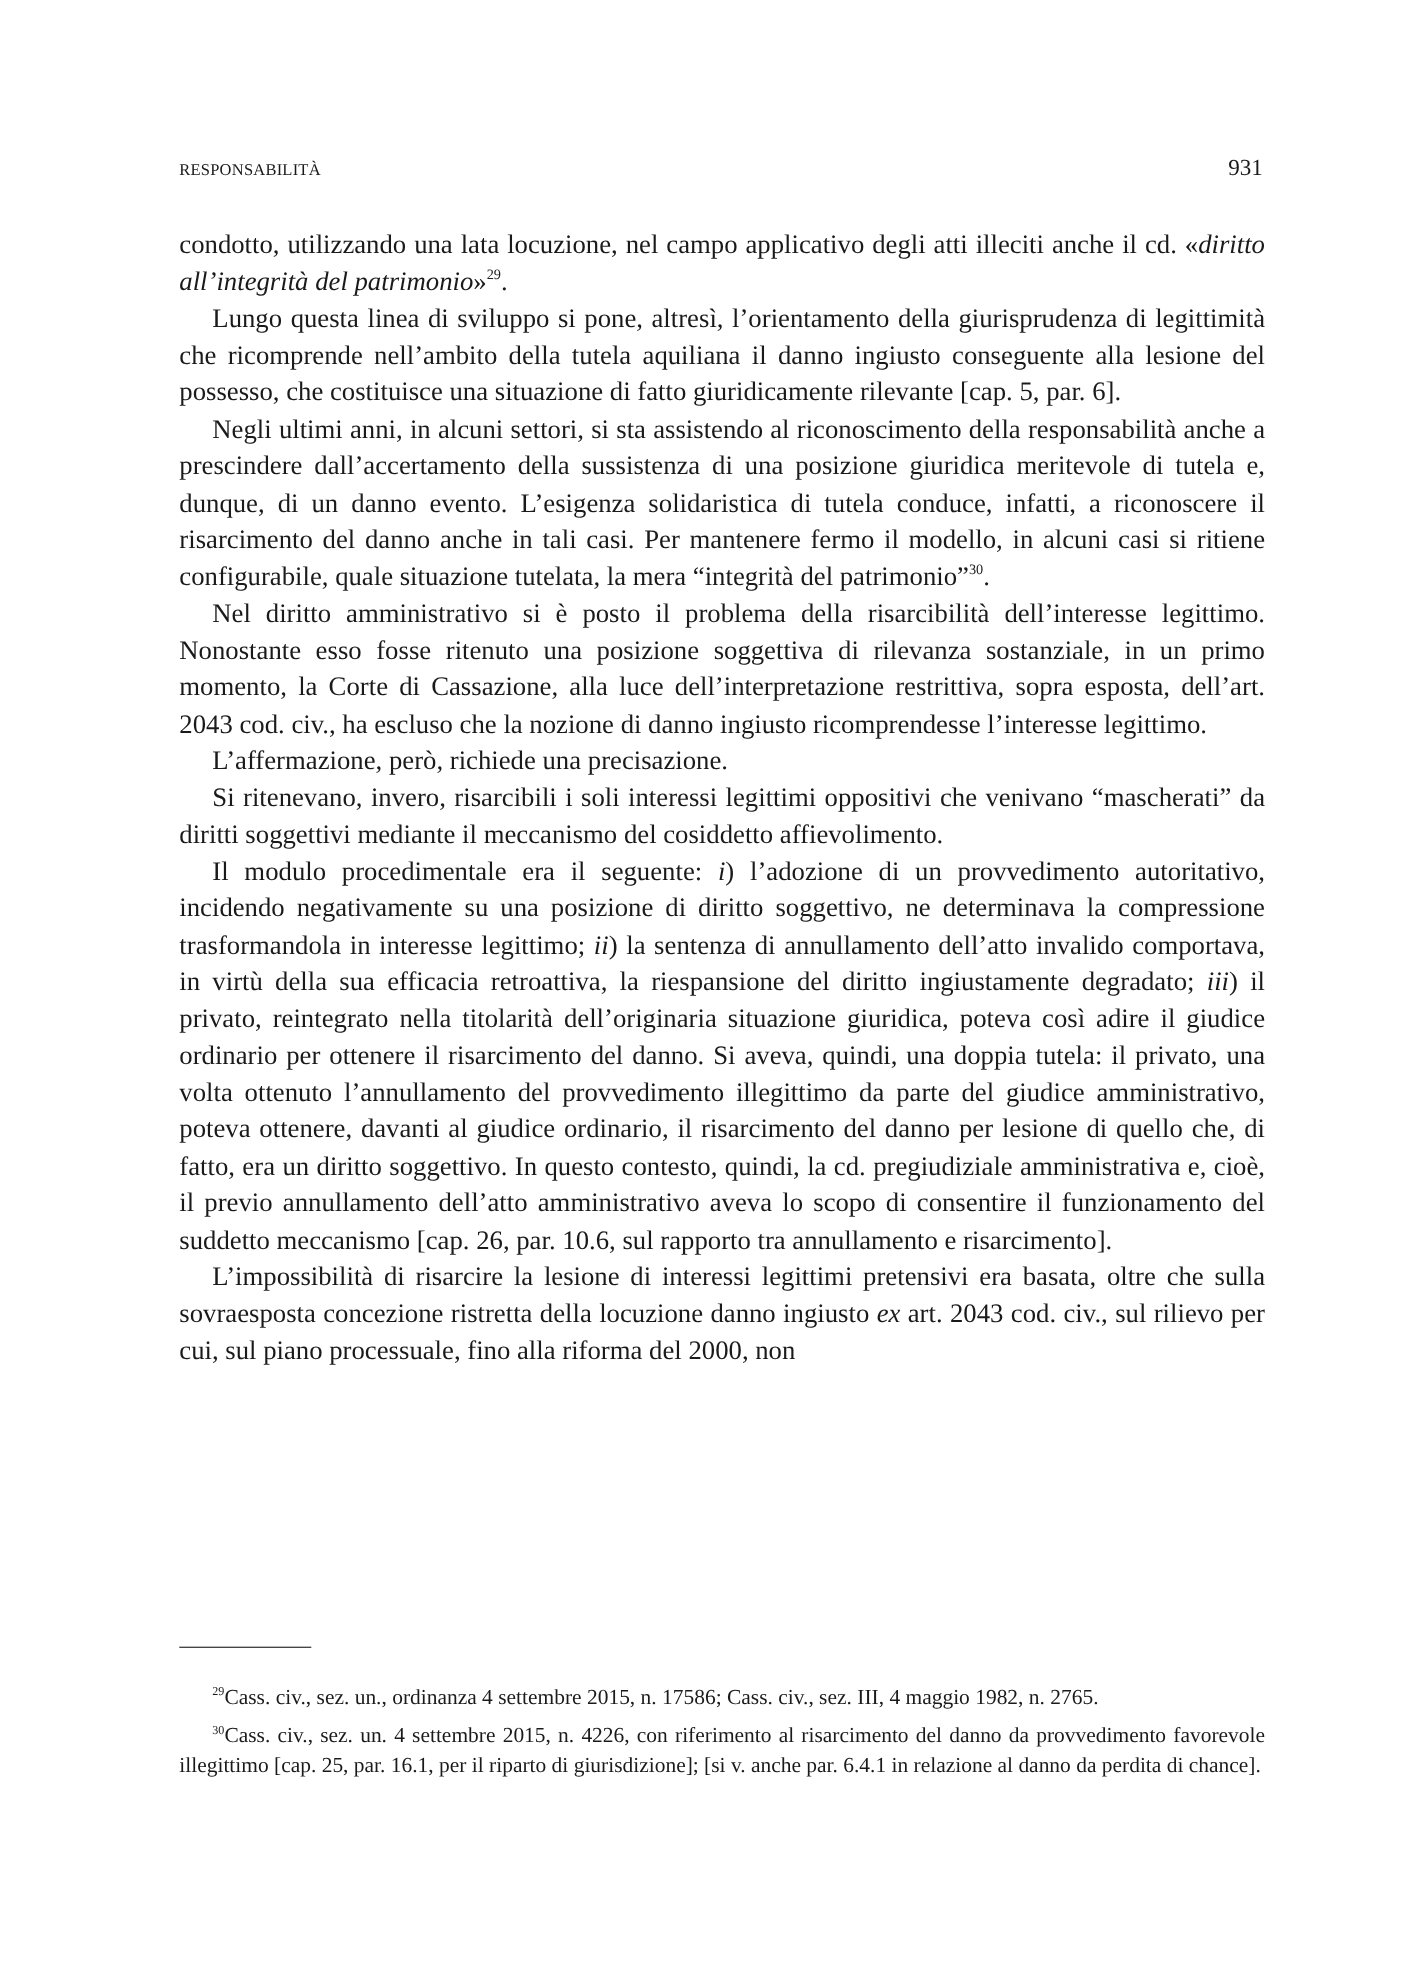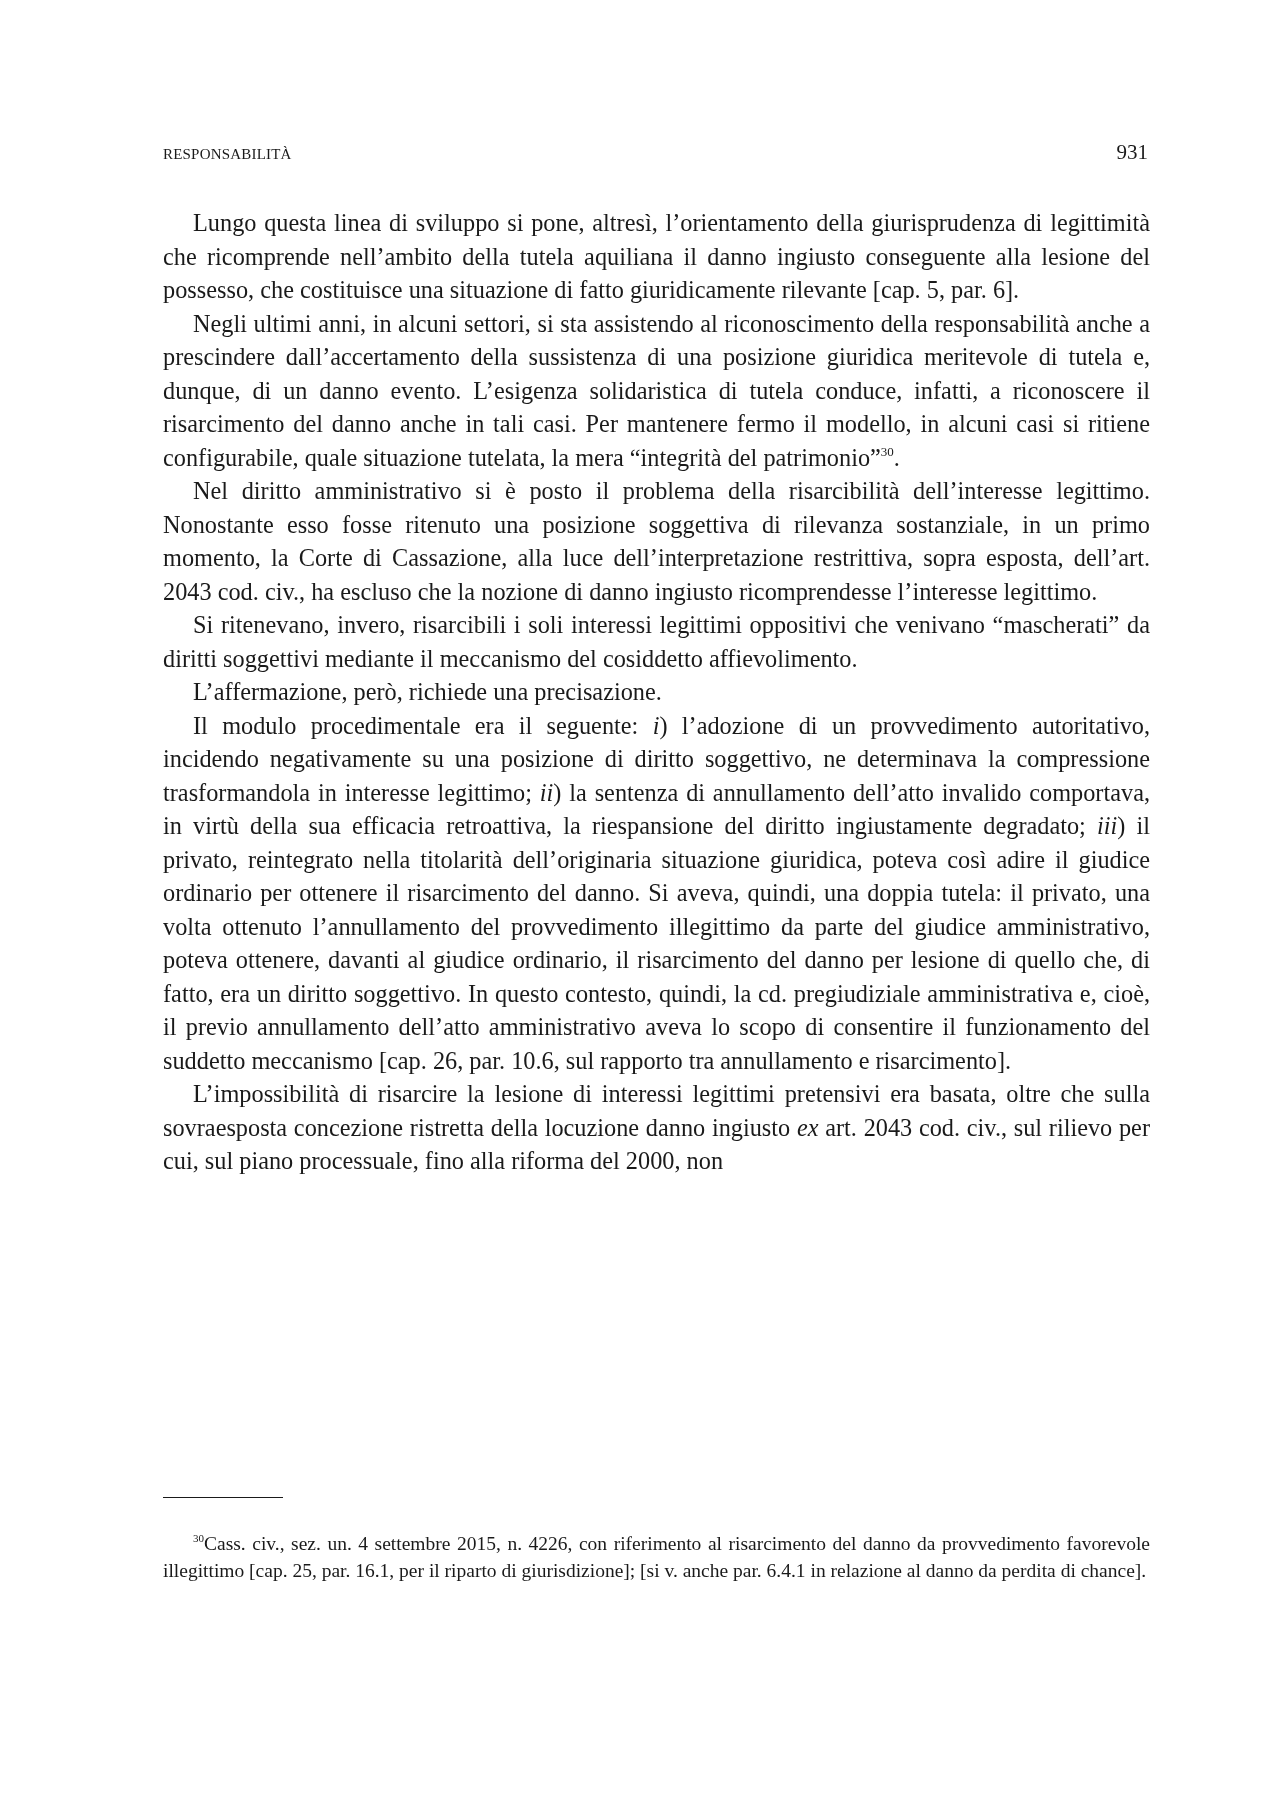--- a/index.html
+++ b/index.html
@@ -39,35 +39,37 @@
 <body>
 
 <div class="page">
 
   <div class="running-head">
     <span class="head-title">RESPONSABILITÀ</span>
     <span class="page-number">931</span>
   </div>
 
   <div class="body-text">
+    <p><span>condotto, utilizzando una lata locuzione, nel campo applicativo degli atti illeciti an­che il cd. «</span><em>diritto all’integrità del patrimonio</em><span>»</span><sup>29</sup><span>.</span></p>
 
     <p class="indent">Lungo questa linea di sviluppo si pone, altresì, l’orientamento della giurisprudenza di legittimità che ricomprende nell’ambito della tutela aquiliana il danno ingiusto conseguente alla lesione del possesso, che costituisce una situazione di fatto giuridicamente rilevante [cap. 5, par. 6].</p>
 
     <p class="indent"><span>Negli ultimi anni, in alcuni settori, si sta assistendo al riconoscimento della responsabilità anche a prescindere dall’accertamento della sussistenza di una posizione giuridica meritevole di tutela e, dunque, di un danno evento. L’esigenza solidaristica di tutela conduce, infatti, a riconoscere il risarcimento del danno anche in tali casi. Per mantenere fermo il modello, in alcuni casi si ritiene configurabile, quale situazione tutelata, la mera “integrità del patrimonio”</span><sup>30</sup><span>.</span></p>
 
     <p class="indent">Nel diritto amministrativo si è posto il problema della risarcibilità dell’interesse legittimo. Nonostante esso fosse ritenuto una posizione soggettiva di rilevanza sostanziale, in un primo momento, la Corte di Cassazione, alla luce dell’interpretazione restrittiva, sopra esposta, dell’art. 2043 cod. civ., ha escluso che la nozione di danno ingiusto ricomprendesse l’interesse legittimo.</p>
 
+    <p class="indent">L’affermazione, però, richiede una precisazione.</p>
+
     <p class="indent">Si ritenevano, invero, risarcibili i soli interessi legittimi oppositivi che venivano “mascherati” da diritti soggettivi mediante il meccanismo del cosiddetto affievolimento.</p>
-
-    <p class="indent">L’affermazione, però, richiede una precisazione.</p>
 
     <p class="indent"><span>Il modulo procedimentale era il seguente: </span><em>i</em><span>) l’adozione di un provvedimento autoritativo, incidendo negativamente su una posizione di diritto soggettivo, ne determinava la compressione trasformandola in interesse legittimo; </span><em>ii</em><span>) la sentenza di annullamento dell’atto invalido comportava, in virtù della sua efficacia retroattiva, la riespansione del diritto ingiustamente degradato; </span><em>iii</em><span>) il privato, reintegrato nella titolarità dell’originaria situazione giuridica, poteva così adire il giudice ordinario per ottenere il risarcimento del danno. Si aveva, quindi, una doppia tutela: il privato, una volta ottenuto l’annullamento del provvedimento illegittimo da parte del giudice amministrativo, poteva ottenere, davanti al giudice ordinario, il risarcimento del danno per lesione di quello che, di fatto, era un diritto soggettivo. In questo contesto, quindi, la cd. pregiudiziale amministrativa e, cioè, il previo annullamento dell’atto amministrativo aveva lo scopo di consentire il funzionamento del suddetto meccanismo [cap. 26, par. 10.6, sul rapporto tra annullamento e risarcimento].</span></p>
 
     <p class="indent"><span>L’impossibilità di risarcire la lesione di interessi legittimi pretensivi era basata, oltre che sulla sovraesposta concezione ristretta della locuzione danno ingiusto </span><em>ex</em><span> art. 2043 cod. civ., sul rilievo per cui, sul piano processuale, fino alla riforma del 2000, non</span></p>
   </div>
 
   <div class="fn-rule"></div>
 
   <div class="footnotes">
+    <p><sup>29</sup><span>Cass. civ., sez. un., ordinanza 4 settembre 2015, n. 17586; Cass. civ., sez. III, 4 maggio 1982, n. 2765.</span></p>
     <p><sup>30</sup><span>Cass. civ., sez. un. 4 settembre 2015, n. 4226, con riferimento al risarcimento del danno da provvedimento favorevole illegittimo [cap. 25, par. 16.1, per il riparto di giurisdizione]; [si v. anche par. 6.4.1 in relazione al danno da perdita di chance].</span></p>
   </div>
 
 </div>
 
 </body></html>

